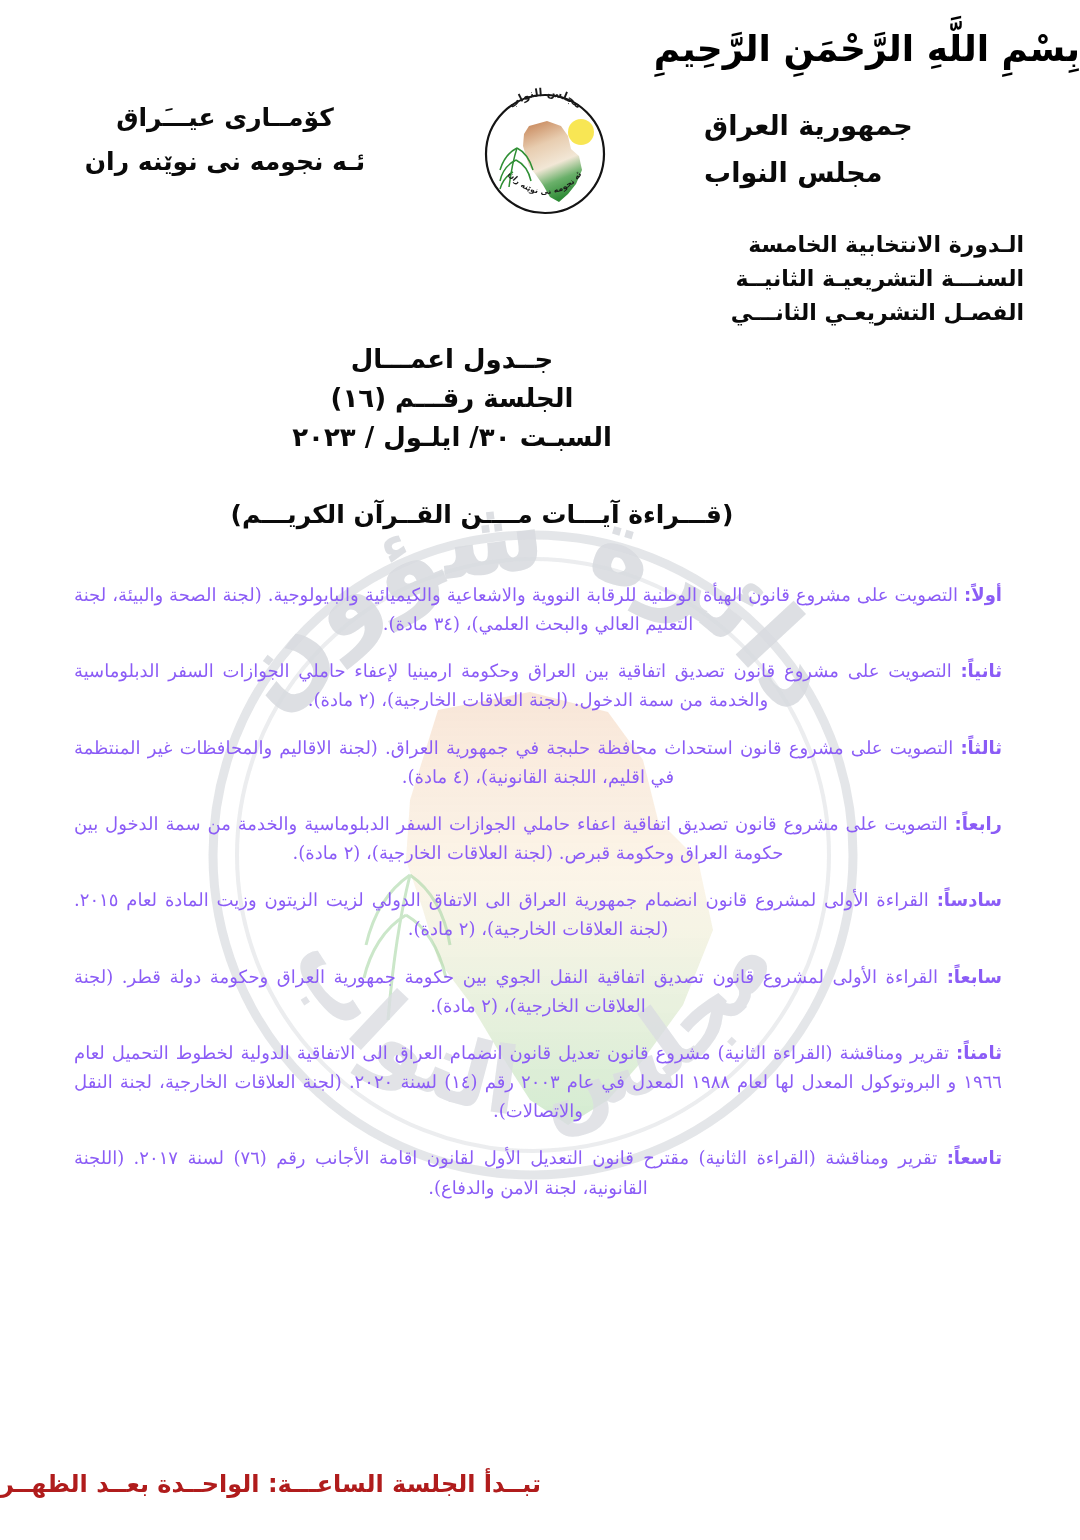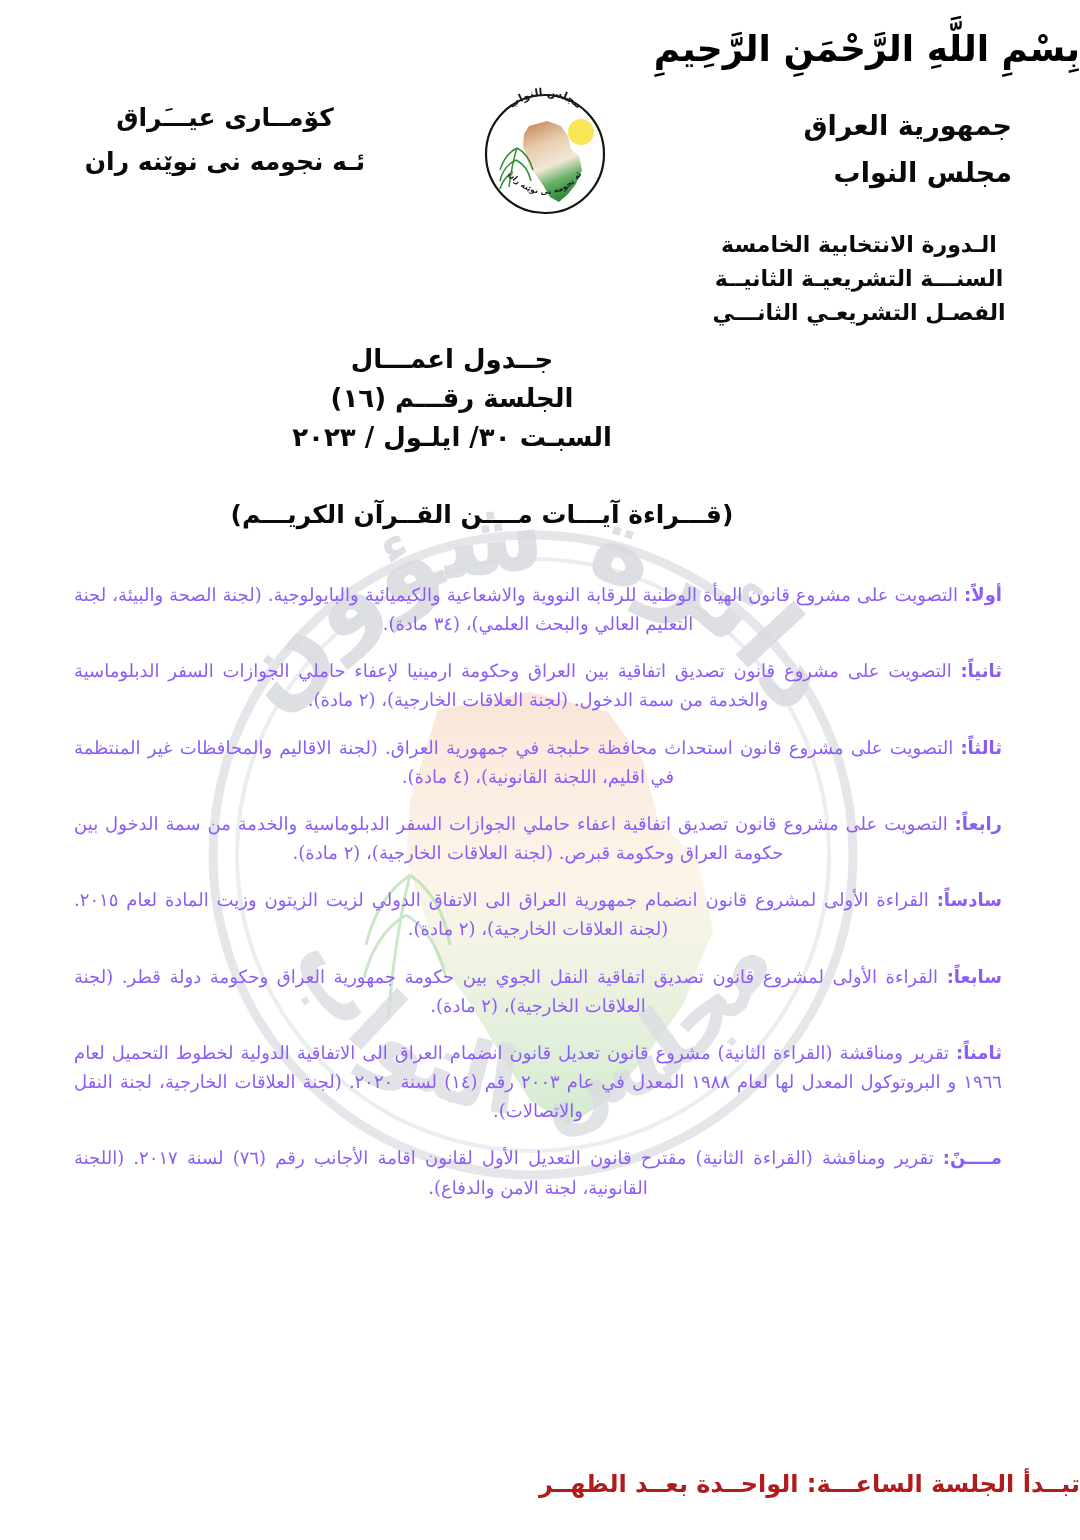--- a/index.html
+++ b/index.html
@@ -48,23 +48,23 @@
     font-size: 36px;
     font-weight: 700;
     letter-spacing: -1px;
     color: #000;
     z-index: 5;
   }
 
   .hdr-right {
     position: absolute;
     top: 106px;
-    right: 68px;
+    right: 46px;
     width: 330px;
-    text-align: right;
+    text-align: left;
     z-index: 5;
   }
   .hdr-left {
     position: absolute;
     top: 100px;
     left: 60px;
     width: 330px;
     text-align: center;
     z-index: 5;
   }
@@ -89,21 +89,21 @@
     z-index: 6;
   }
   .emblem svg { width: 100%; height: 100%; display: block; }
 
   
   .session-meta {
     position: absolute;
     top: 228px;
     right: 56px;
     width: 330px;
-    text-align: center;
+    text-align: right;
     z-index: 5;
   }
   .session-meta div {
     font-size: 22px;
     font-weight: 700;
     line-height: 1.55;
     white-space: nowrap;
     letter-spacing: 0.5px;
   }
 
@@ -163,21 +163,21 @@
   .agenda-item .body-text {
     font-family: "DejaVu Serif", "Liberation Serif", serif;
   }
 
   
   .footer-note {
     position: absolute;
     bottom: 42px;
     left: 0;
     width: 1080px;
-    text-align: right;
+    text-align: left;
     font-size: 24px;
     font-weight: 700;
     letter-spacing: 0.5px;
     z-index: 5;
   }
 </style>
 </head>
 <body>
 
 <div class="page">
@@ -307,20 +307,20 @@
     </p>
     <p class="agenda-item">
       <span class="ordinal">سابعاً:</span>
       <span class="body-text">القراءة الأولى لمشروع قانون تصديق اتفاقية النقل الجوي بين حكومة جمهورية العراق وحكومة دولة قطر. (لجنة العلاقات الخارجية)، (٢ مادة).</span>
     </p>
     <p class="agenda-item">
       <span class="ordinal">ثامناً:</span>
       <span class="body-text">تقرير ومناقشة (القراءة الثانية) مشروع قانون تعديل قانون انضمام العراق الى الاتفاقية الدولية لخطوط التحميل لعام ١٩٦٦ و البروتوكول المعدل لها لعام ١٩٨٨ المعدل في عام ٢٠٠٣ رقم (١٤) لسنة ٢٠٢٠. (لجنة العلاقات الخارجية، لجنة النقل والاتصالات).</span>
     </p>
     <p class="agenda-item">
-      <span class="ordinal">مــــنً:</span>
+      <span class="ordinal">تاسعاً:</span>
       <span class="body-text">تقرير ومناقشة (القراءة الثانية) مقترح قانون التعديل الأول لقانون اقامة الأجانب رقم (٧٦) لسنة ٢٠١٧. (اللجنة القانونية، لجنة الامن والدفاع).</span>
     </p>
   </div>
 
   <div class="footer-note" style="color: rgb(176, 28, 28);">تبــدأ الجلسة الساعـــة: الواحــدة بعــد الظهــر</div>
 
 </div>
 
 </body></html>

